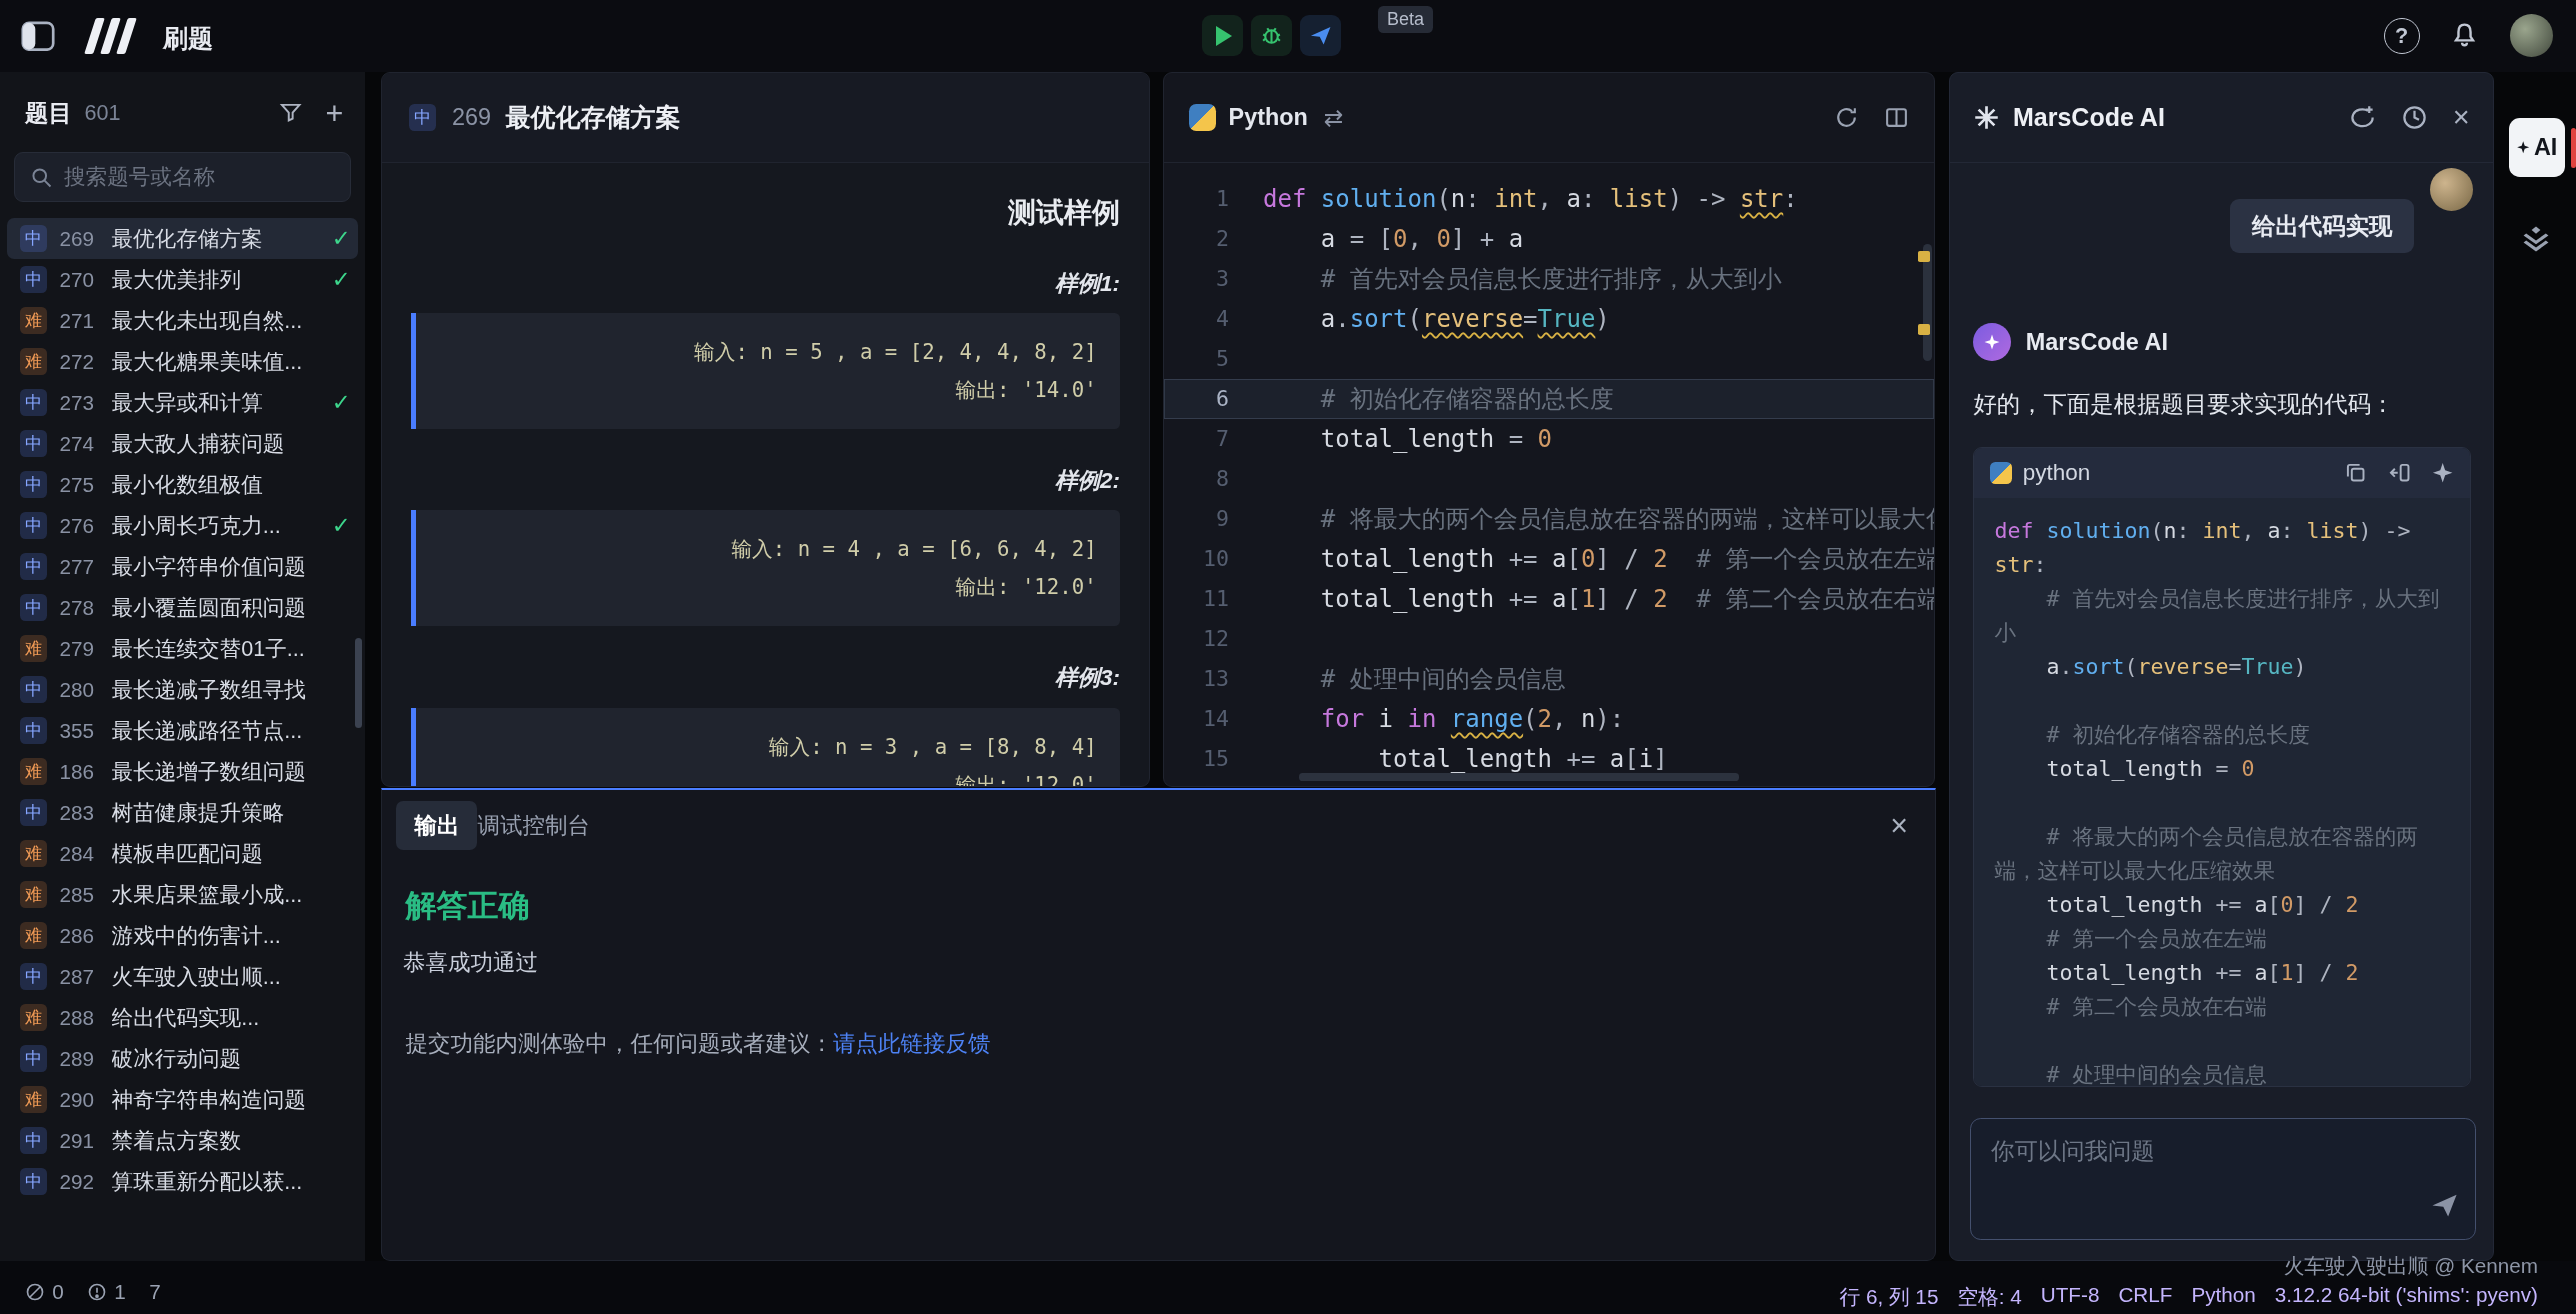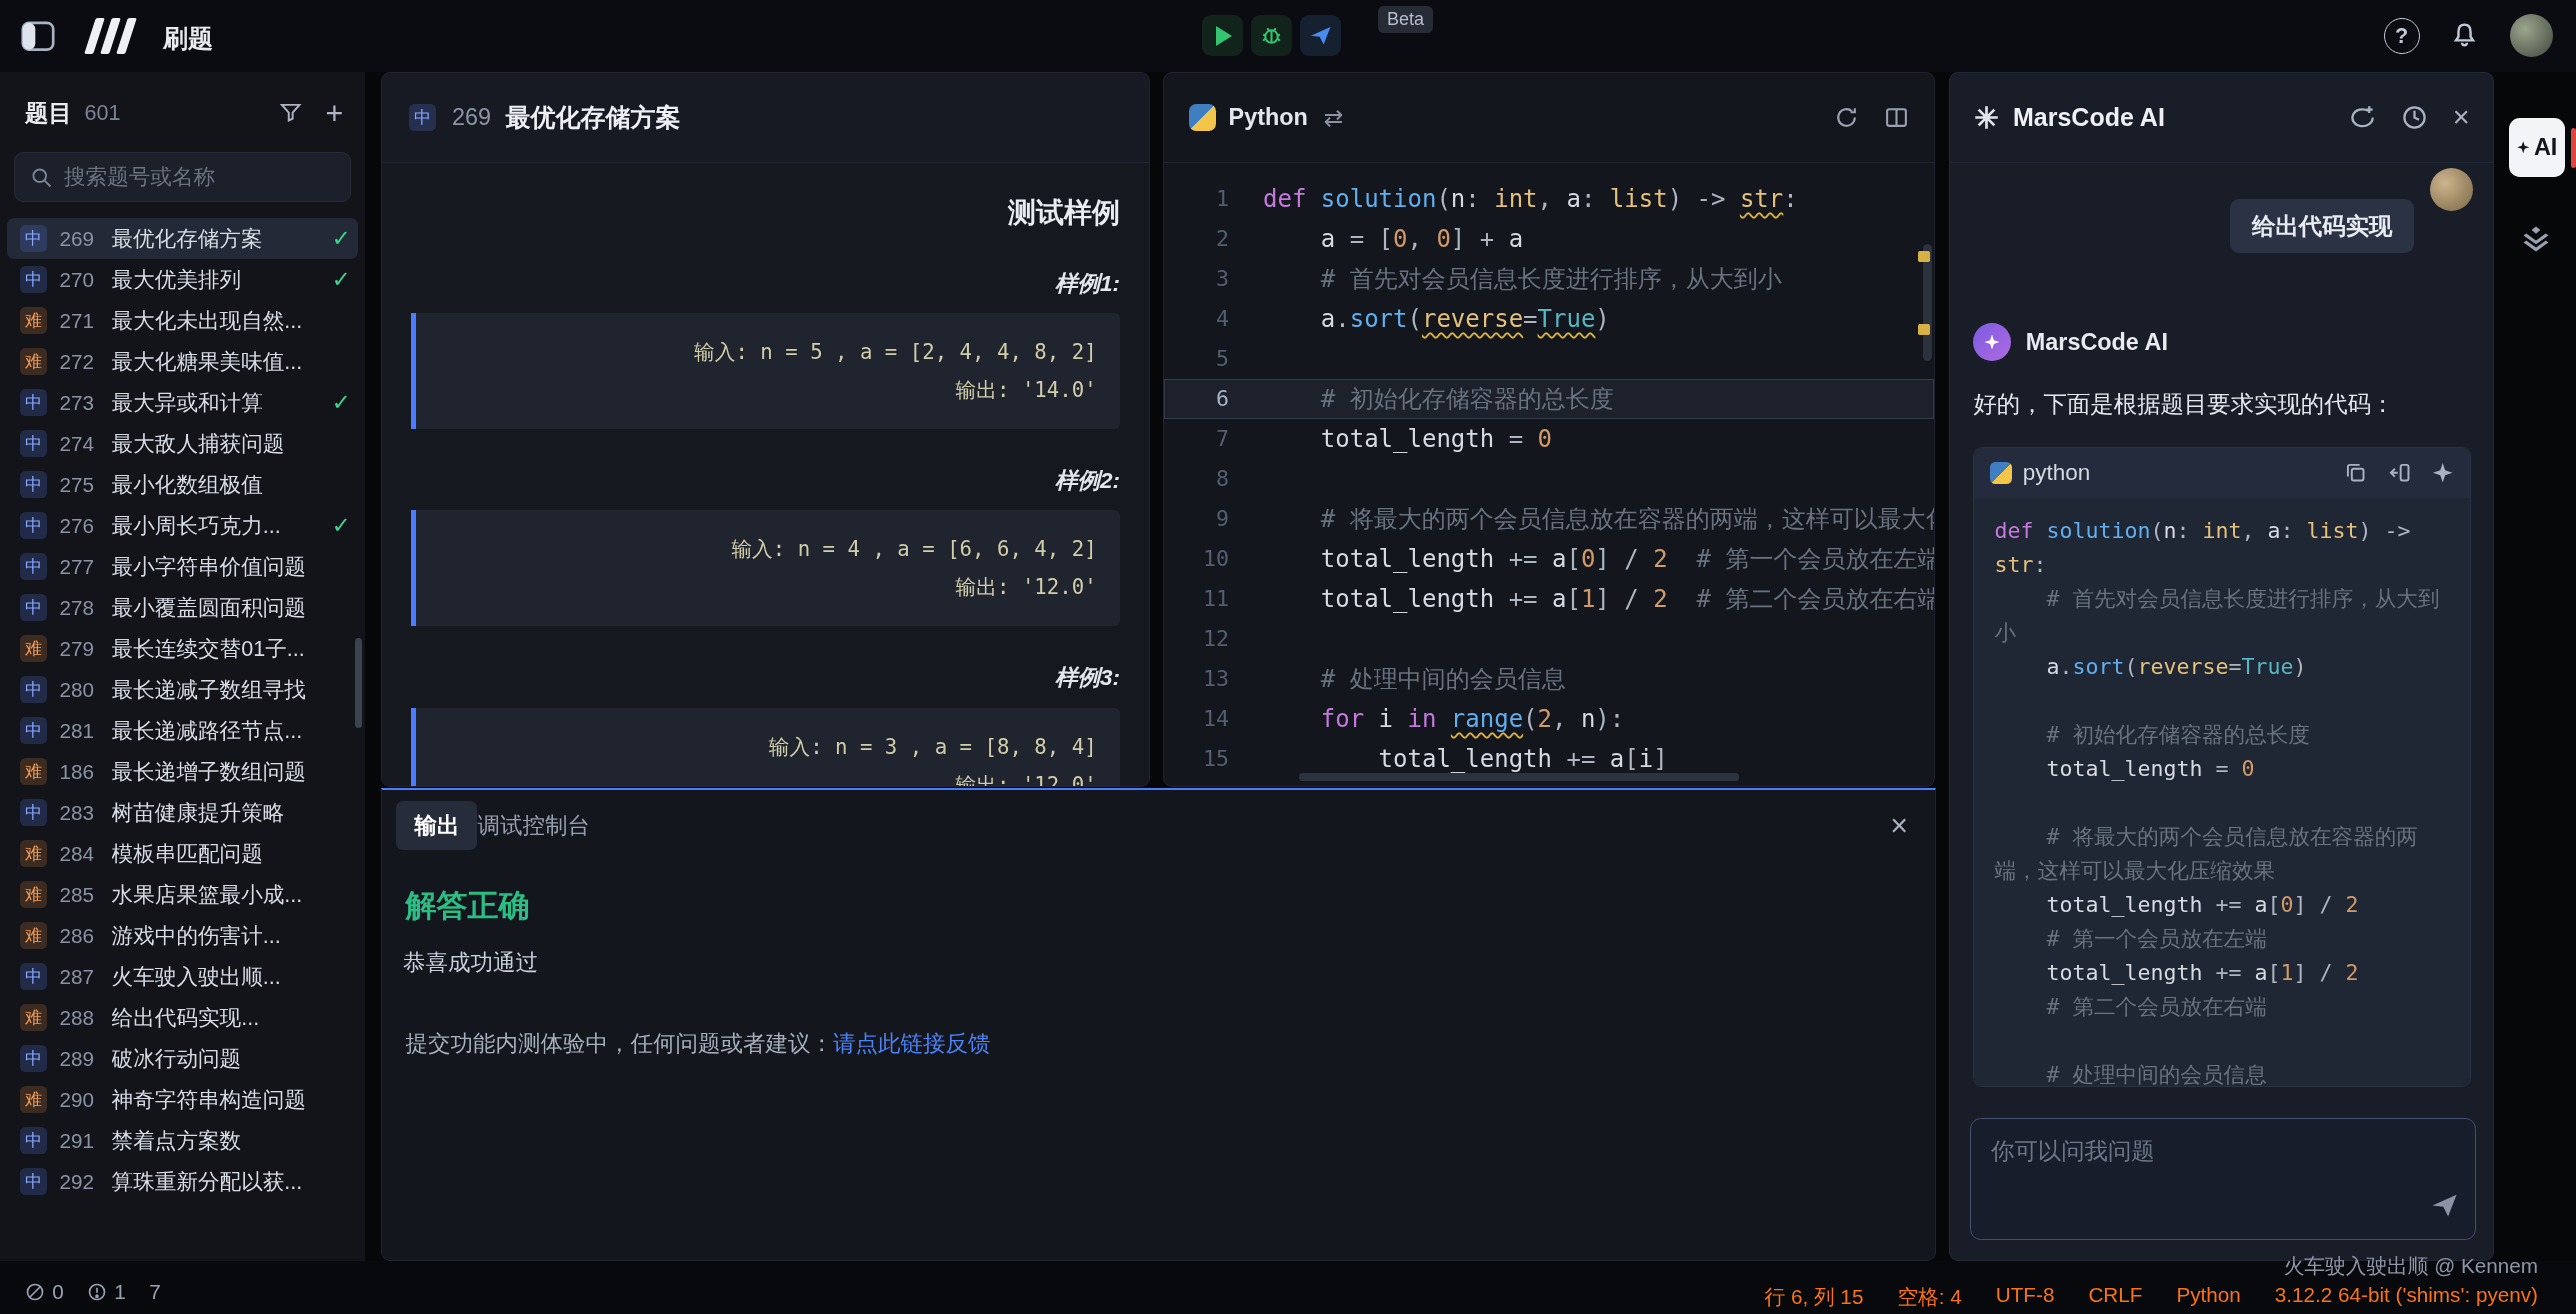--- a/index.html
+++ b/index.html
@@ -124,21 +124,21 @@
   .st-ai { position:absolute; left:11.7px; top:30px; width:56px; height:59px; background:#f2f4f7; border-radius:10.8px; display:flex; align-items:center; justify-content:center; gap:3.6px; color:#12151c; font-size:23.4px; font-weight:800; cursor:pointer; }
   .st-ai svg { color:#12151c; }
   .st-accent { position:absolute; right:0; top:40px; width:5.4px; height:40px; background:#e0443f; border-radius:2.7px; }
   .st-jj { position:absolute; left:23.4px; top:135px; color:#99a1b0; cursor:pointer; }
 
   
   .sb-left { position:absolute; left:25px; bottom:10.8px; display:flex; align-items:center; gap:23.4px; color:#9aa2b2; font-size:20.7px; }
   .sb-group { display:flex; align-items:center; gap:7.2px; cursor:pointer; }
   .sb-right { position:absolute; right:38px; bottom:3.6px; text-align:right; }
   .sb-community { font-size:20.7px; color:#8d95a6; }
-  .sb-items { margin-top:3.6px; display:flex; gap:34px; justify-content:flex-end; color:#f97316; font-size:20.7px;text-align:right; }
+  .sb-items { margin-top:3.6px; display:flex; gap:19px; justify-content:flex-end; color:#c4b5fd; font-size:20.7px;text-align:right; }
   .sb-items span { cursor:pointer; white-space:nowrap; }
 </style>
 </head>
 <body>
 
 <div class="topbar">
   <div class="tb-toggle">
     <svg width="34" height="30.5" viewBox="0 0 38 34">
         <rect x="2" y="2" width="34" height="30" rx="7" fill="none" stroke="#aab2c2" stroke-width="3"></rect>
         <rect x="2" y="2" width="14" height="30" rx="7" fill="#dfe3ec"></rect>
@@ -264,21 +264,21 @@
         <span class="pnum">279</span>
         <span class="ptitle">最长连续交替01子...</span>
       </div>
       <div class="prow">
         <span class="badge med">中</span>
         <span class="pnum">280</span>
         <span class="ptitle">最长递减子数组寻找</span>
       </div>
       <div class="prow">
         <span class="badge med">中</span>
-        <span class="pnum">281</span>
+        <span class="pnum">355</span>
         <span class="ptitle">最长递减路径节点...</span>
       </div>
       <div class="prow">
         <span class="badge hard">难</span>
         <span class="pnum">186</span>
         <span class="ptitle">最长递增子数组问题</span>
       </div>
       <div class="prow">
         <span class="badge med">中</span>
         <span class="pnum">283</span>

